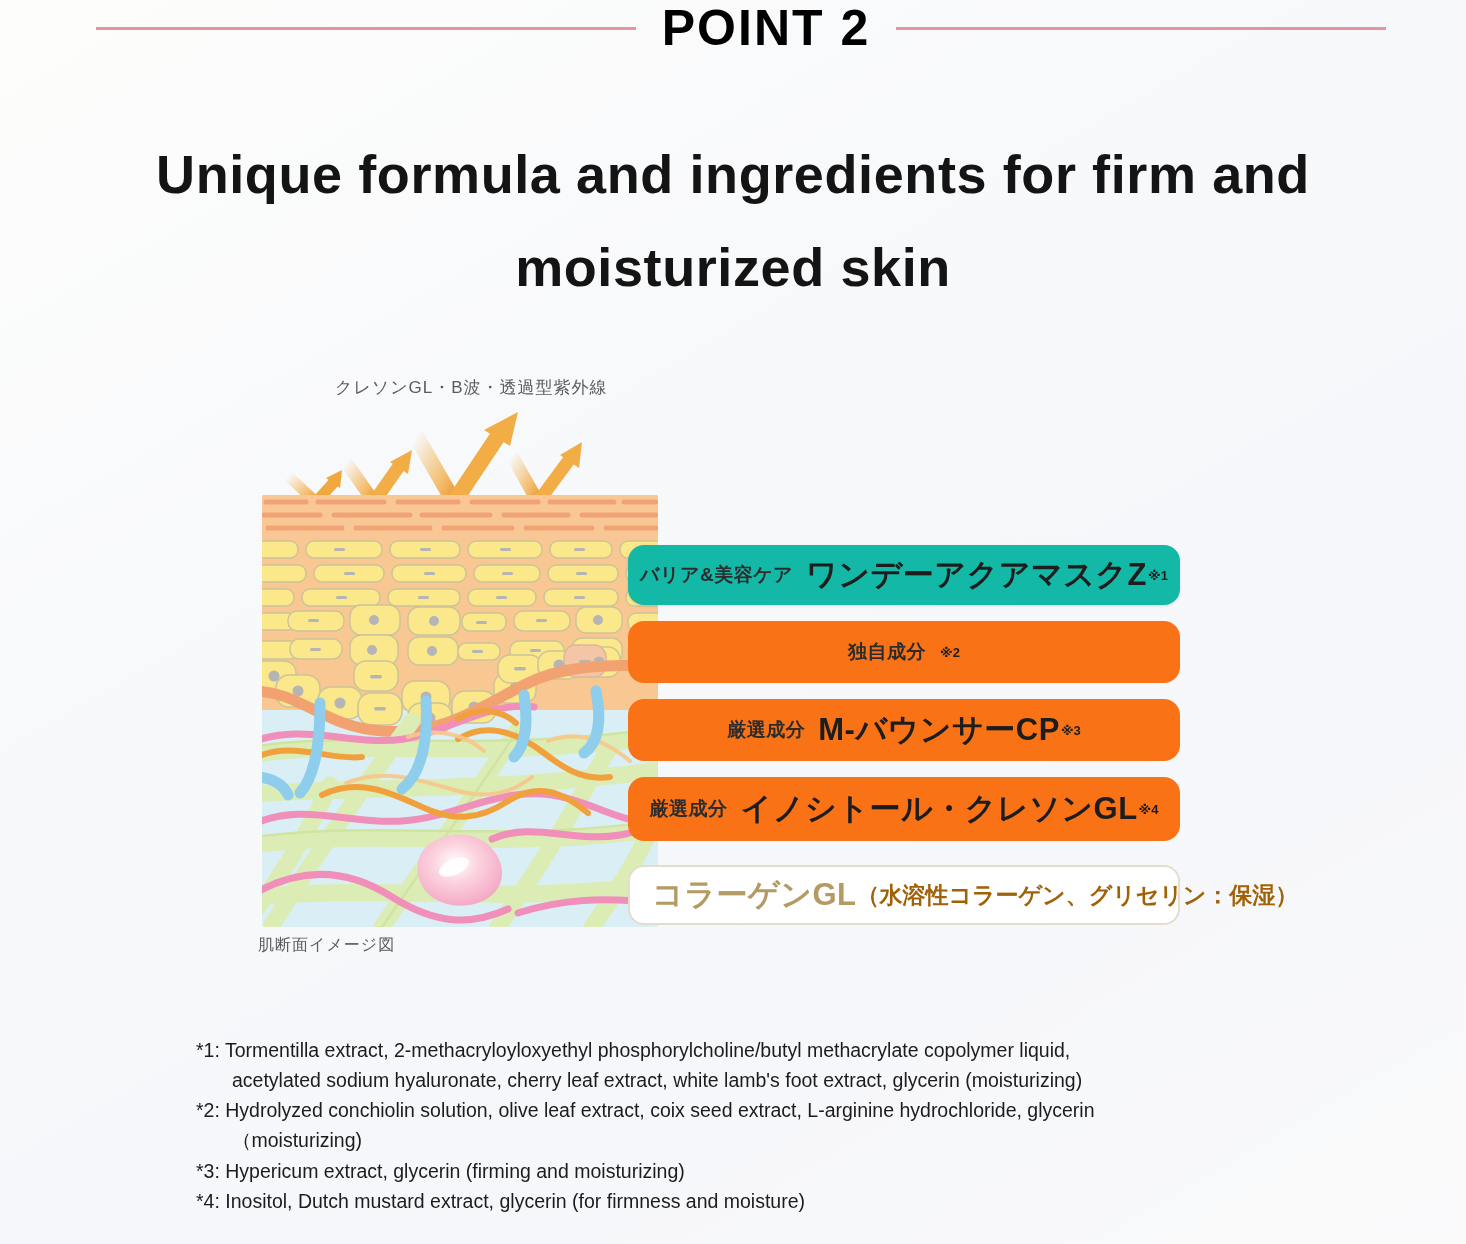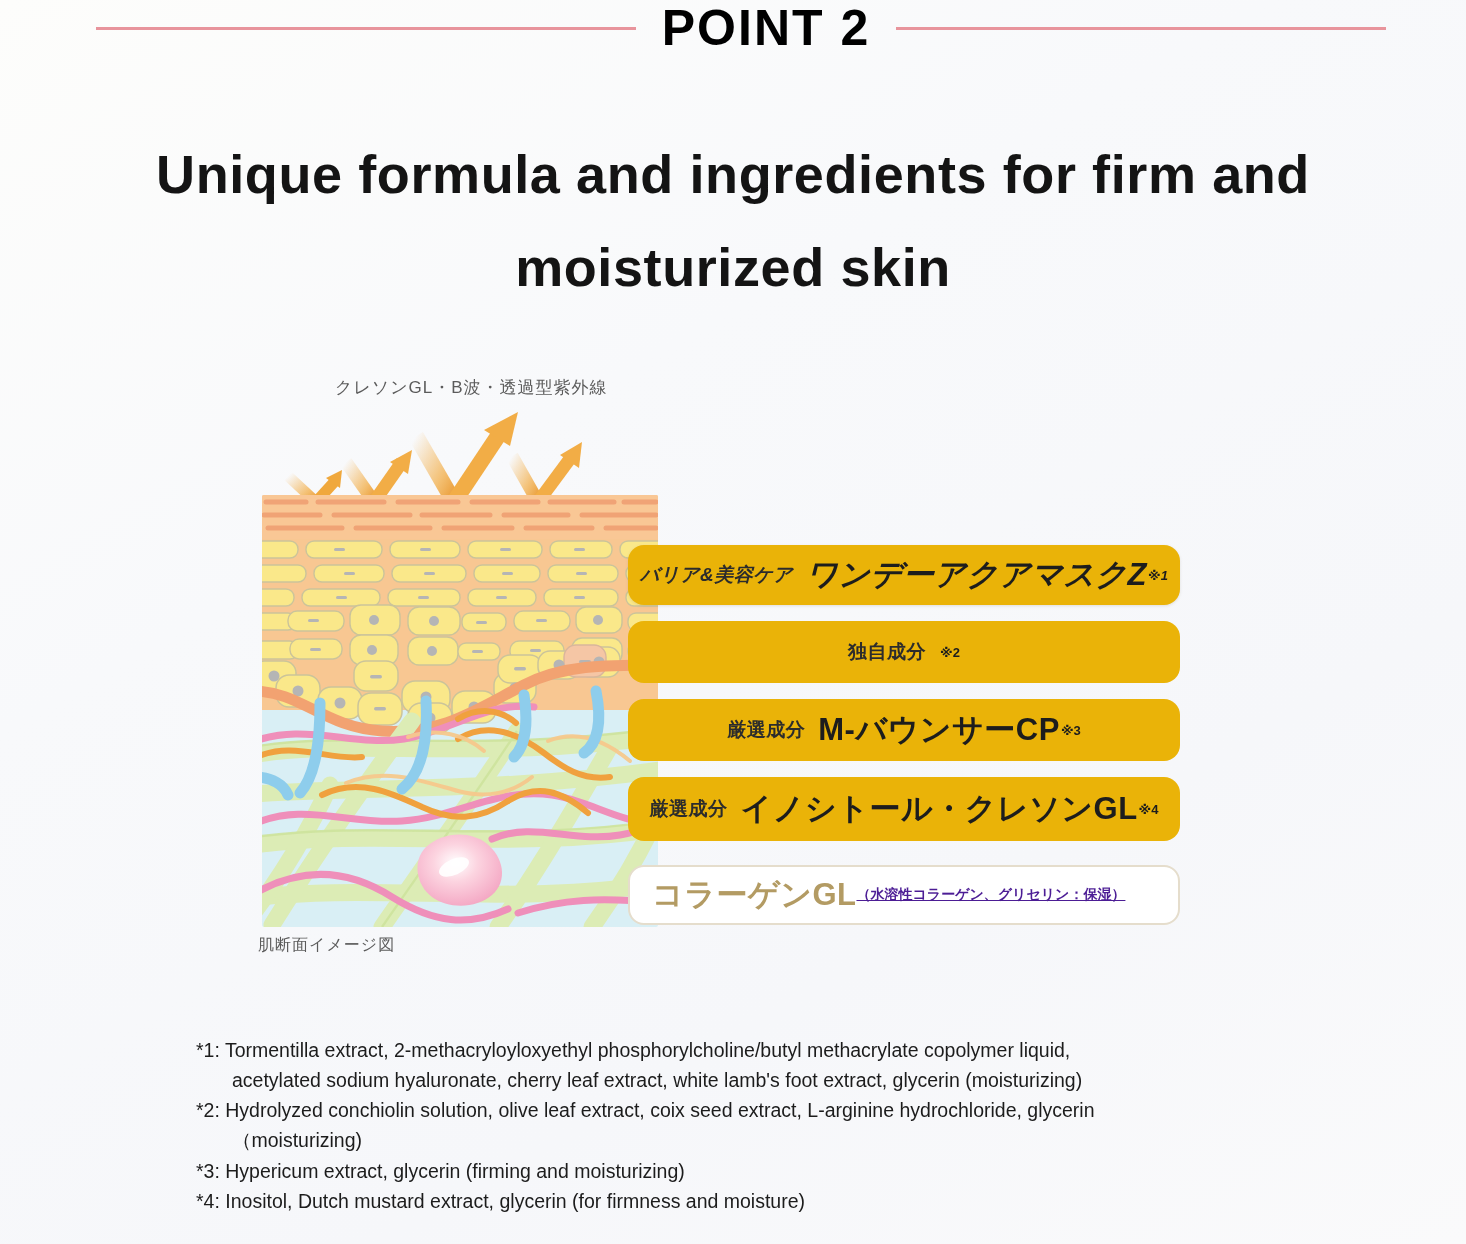--- a/index.html
+++ b/index.html
@@ -118,26 +118,25 @@
     left: 0;
     width: 552px;
     display: flex;
     align-items: center;
     justify-content: center;
     border-radius: 16px;
     padding: 0 22px;
     white-space: nowrap;
   }
   .chip-white {
-    background: #eab308;
+    background: #14b8a6;
     box-shadow: 0 1px 3px rgba(120,110,90,0.18);
-    font-style: italic;
   }
   .chip-beige {
-    background: #eab308;
+    background: #f97316;
   }
   .chip-outline {
     background: #ffffff;
     border: 2px solid #e5ddcc;
   }
   .chip .pre {
     font-size: 19px;
     font-weight: 700;
     color: #2c2c2c;
     margin-right: 13px;
@@ -155,25 +154,24 @@
     color: #1d1d1d;
     vertical-align: super;
     margin-left: 1px;
   }
   .chip.collagen .main {
     font-size: 31px;
     font-weight: 700;
     color: #b39b63;
   }
   .chip.collagen .paren {
-    font-size: 14px;
-    font-weight: 700;
-    color: #4c1d95;
+    font-size: 23px;
+    font-weight: 700;
+    color: #a16207;
     letter-spacing: 0;
-    text-decoration: underline;
   }
 
   
   #chip-0 { top: 0px;   height: 60px; }
   #chip-1 { top: 76px;  height: 62px; }
   #chip-2 { top: 154px; height: 62px; }
   #chip-3 { top: 232px; height: 64px; }
   #chip-4 { top: 320px; height: 60px; justify-content: flex-start; }
 
   

